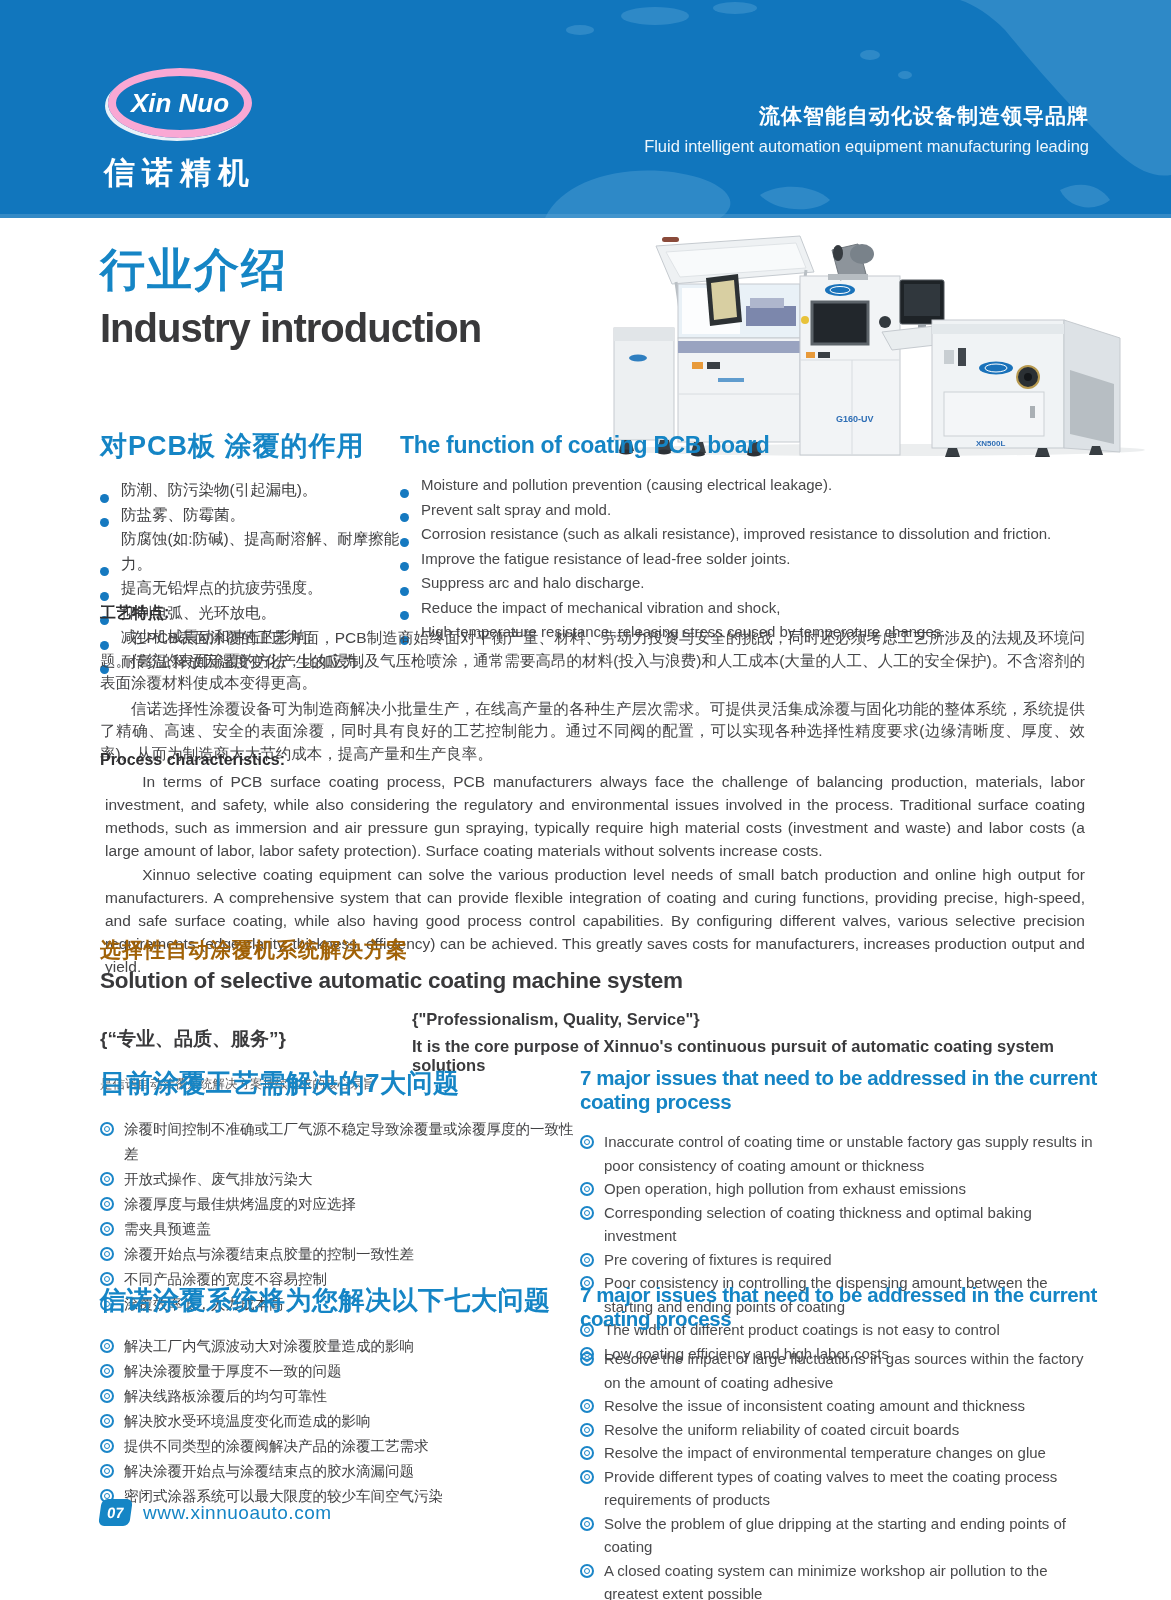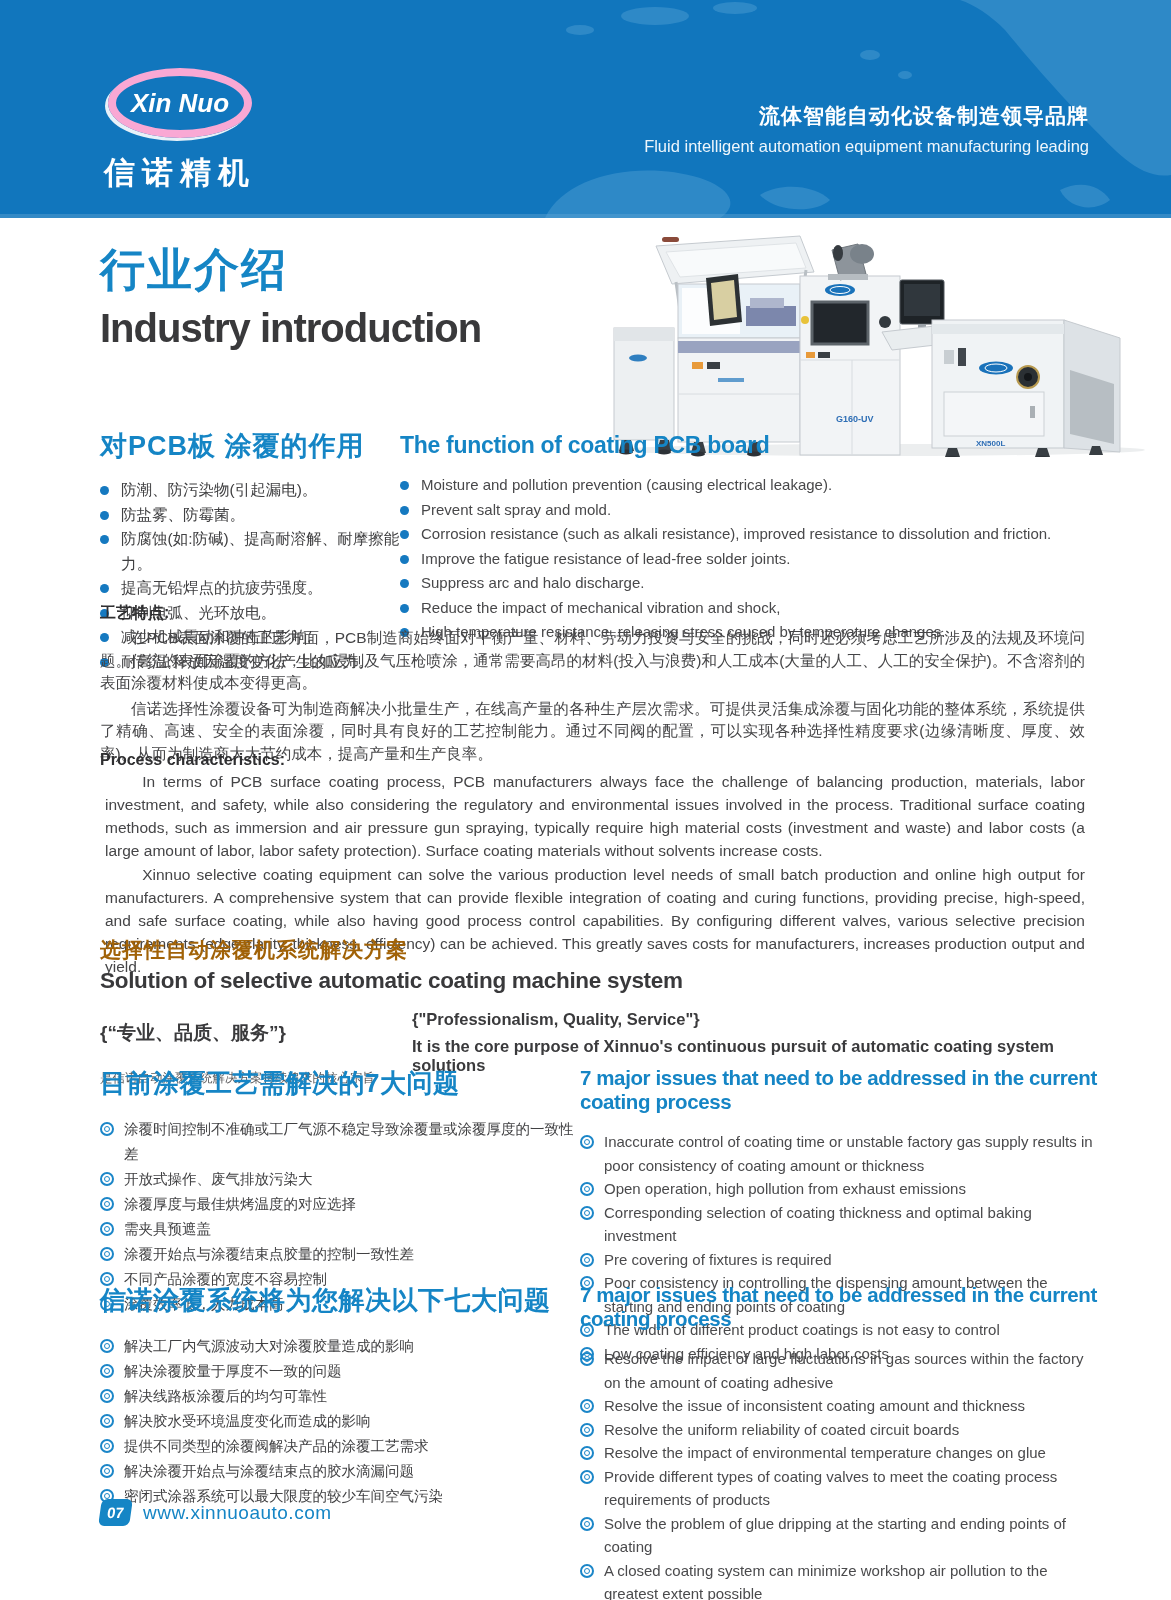--- a/index.html
+++ b/index.html
@@ -27,38 +27,38 @@
 
   
   .machine-wrap{position:absolute;left:600px;top:220px;width:571px;height:237px;}
 
   
   .sec-head-cn{color:#1585c5;font-size:27px;font-weight:bold;letter-spacing:1px;}
   .sec-head-en{color:#1585c5;font-size:23px;font-weight:bold;letter-spacing:-0.3px;}
   .func-cn{position:absolute;left:100px;top:428px;width:300px;}
   .func-en{position:absolute;left:400px;top:432px;width:700px;}
   ul.blist{list-style:none;margin:14px 0 0 0;padding:0;}
-  ul.blist li{display:flex;align-items:flex-start;}
+  ul.blist li{display:flex;align-items:flex-end;}
   .func-cn ul.blist li{font-size:15.5px;line-height:24.5px;color:#404042;}
   .func-en ul.blist li{font-size:15px;line-height:24.5px;color:#48484a;}
   .dot{flex:0 0 9px;width:9px;height:9px;border-radius:50%;background:#1579c0;margin:8px 12px 0 0;}
 
   
   .proc-cn{position:absolute;left:100px;top:603px;width:985px;}
   .proc-en{position:absolute;left:100px;top:751px;width:985px;}
   .proc-head{font-size:16px;font-weight:bold;color:#2f2f31;}
   .proc-cn p{margin:3px 0 0 0;font-size:15.5px;line-height:22.5px;color:#454547;text-align:justify;text-indent:2em;}
   .proc-en p{margin:1px 0 0 5px;font-size:15.5px;line-height:23px;color:#454547;text-align:justify;text-indent:2.4em;}
 
   
   .solution{position:absolute;left:100px;top:936px;width:985px;}
   .sol-cn{color:#a16207;font-size:21px;font-weight:bold;letter-spacing:1px;}
   .sol-en{color:#39393b;font-size:22.5px;font-weight:bold;margin-top:4px;letter-spacing:-0.3px;}
   .slogan-row{position:relative;margin-top:16px;height:64px;}
-  .slogan-cn{position:absolute;left:0;top:10px;width:300px;}
+  .slogan-cn{position:absolute;left:0;top:16px;width:300px;}
   .slogan-cn-main{font-size:19px;font-weight:bold;color:#3a3a3c;}
   .slogan-cn-sub{font-size:12.5px;color:#5a5a5c;margin-top:24px;}
   .slogan-en{position:absolute;left:312px;top:0;width:680px;}
   .slogan-en-main{font-size:16.5px;font-weight:bold;color:#3a3a3c;}
   .slogan-en-sub{font-size:16.5px;font-weight:bold;color:#3a3a3c;margin-top:8px;}
 
   
   .issues{position:absolute;left:100px;width:1000px;}
   .issues-1{top:1066px;}
   .issues-2{top:1283px;}

